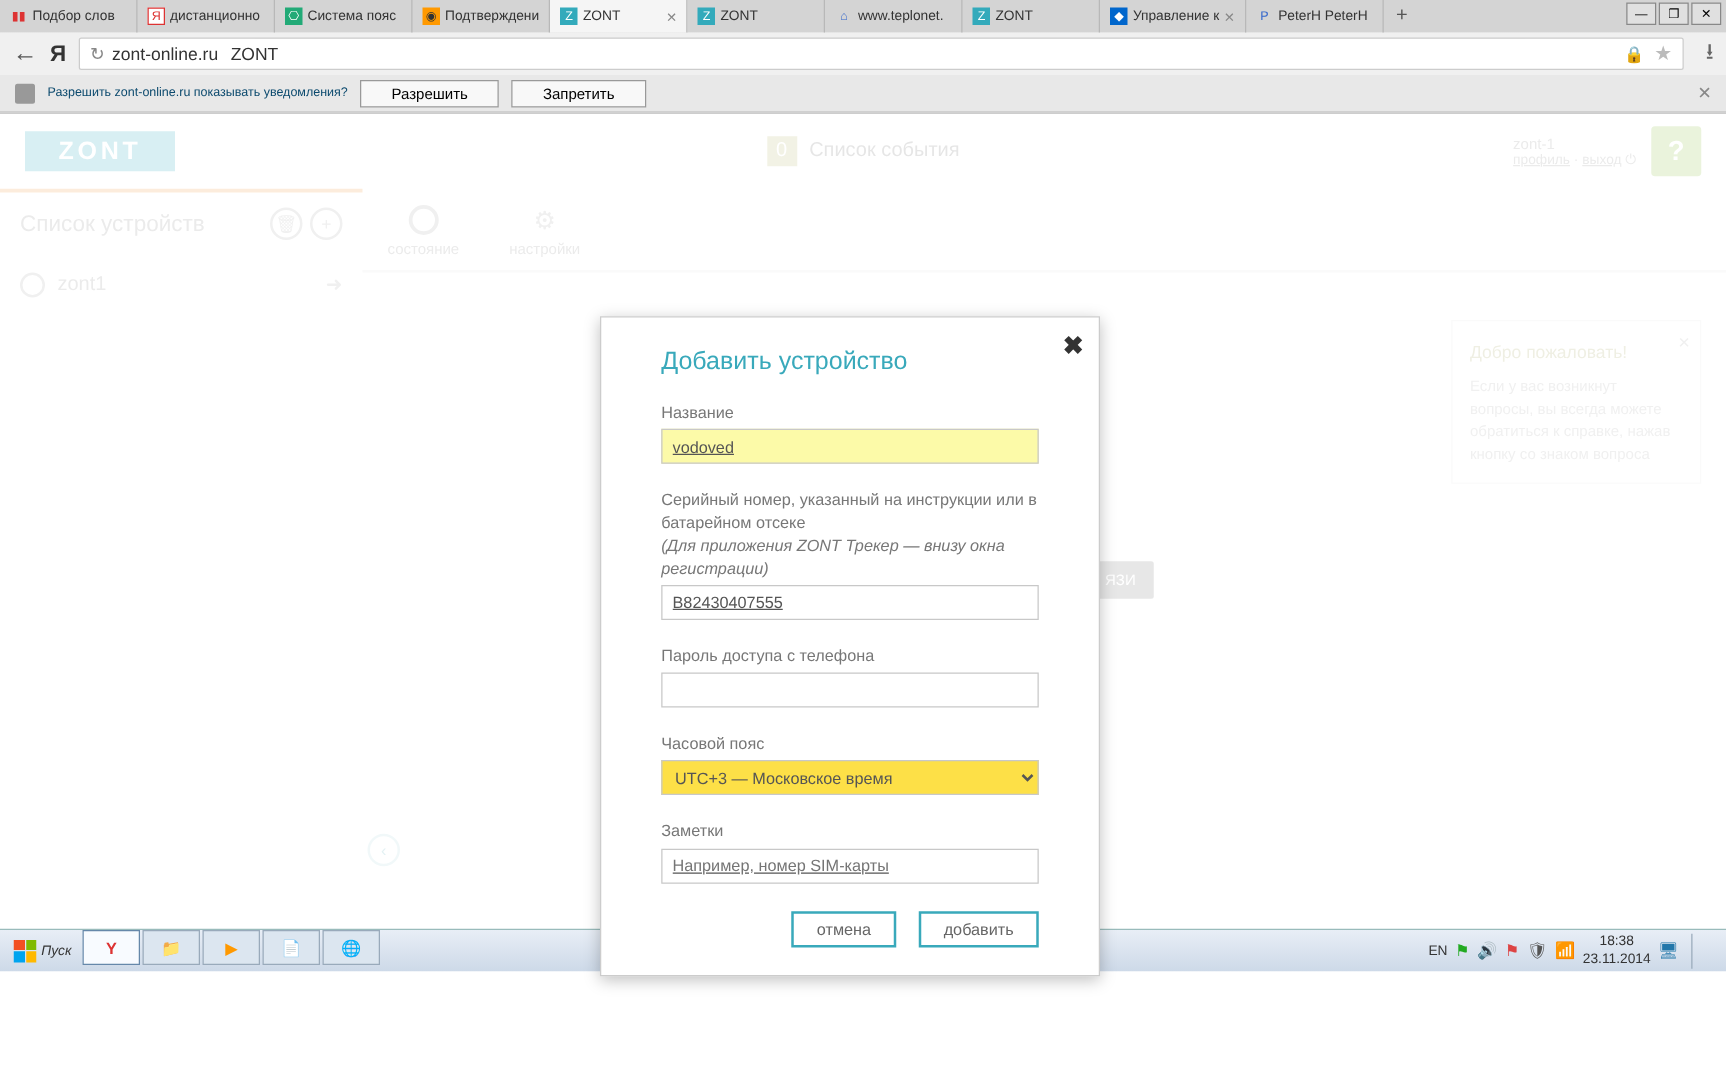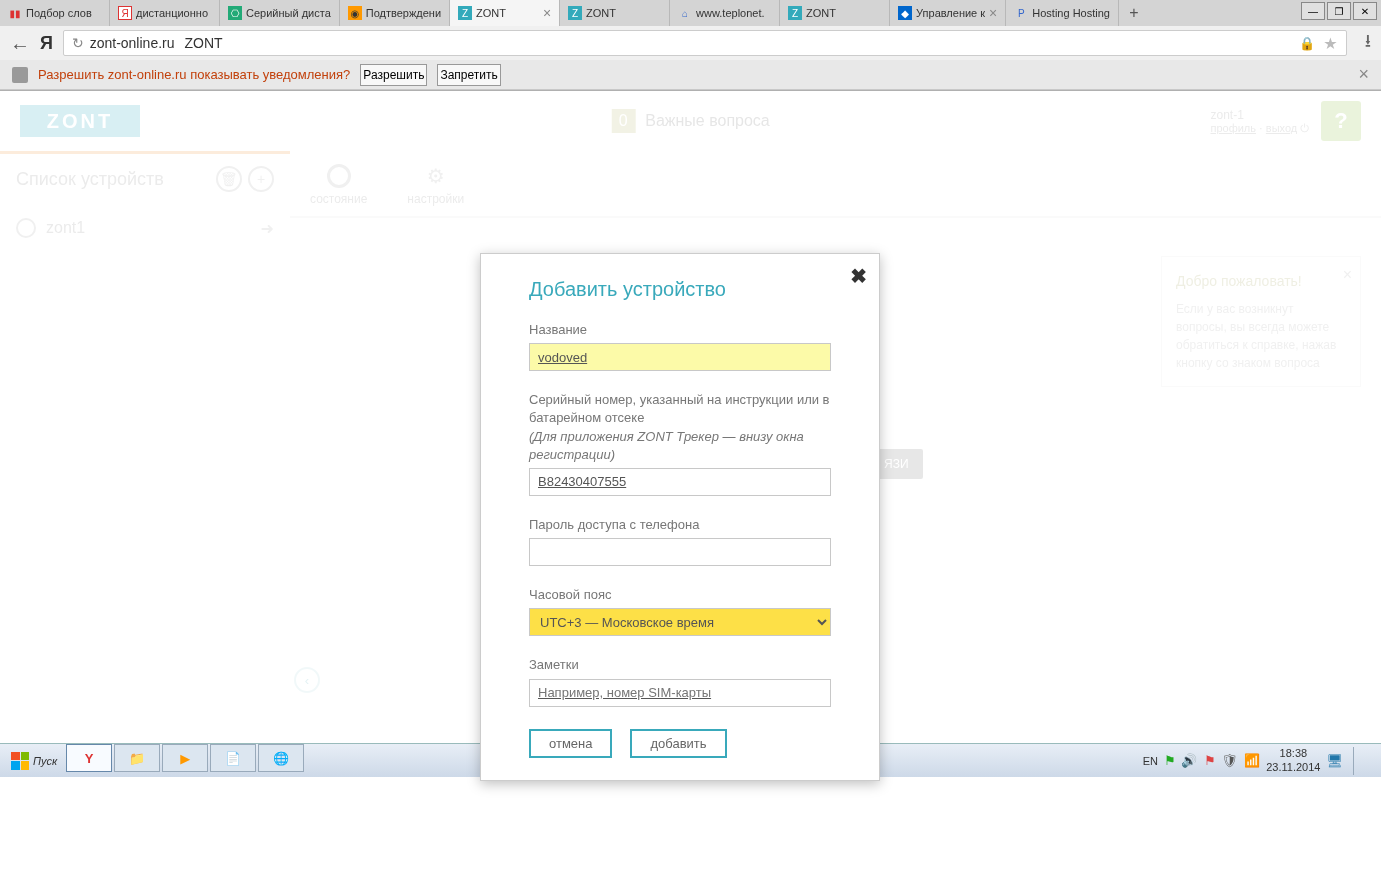--- a/index.html
+++ b/index.html
@@ -23,22 +23,22 @@
 .addr-reload { color: #888; font-size: 14px; }
 .addr-host { color: #333; font-size: 14px; }
 .addr-title { color: #333; font-size: 14px; margin-left: 4px; }
 .addr-right { margin-left: auto; display: flex; gap: 8px; align-items: center; }
 .lock-icon { color: #4a8; }
 .star-icon { color: #bbb; font-size: 16px; }
 .dl-icon { font-size: 18px; color: #666; margin-left: 8px; cursor: pointer; }
 
 .notif-bar { display: flex; align-items: center; height: 30px; padding: 0 12px; gap: 10px; background: #e8e8e8; border-bottom: 1px solid #c8c8c8; }
 .notif-icon { width: 16px; height: 16px; background: #999; border-radius: 2px; }
-.notif-text { color: #c2410c; font-size: 13px; text-align: center; }
-.notif-btn { padding: 3px 2px; border: 1px solid #999; background: #f8f8f8; font-size: 12px; cursor: pointer; }
+.notif-text { color: #0c4a6e; font-size: 10px; text-align: center; }
+.notif-btn { padding: 3px 24px; border: 1px solid #999; background: #f8f8f8; font-size: 12px; cursor: pointer; }
 .notif-close { margin-left: auto; color: #888; font-size: 18px; cursor: pointer; }
 
 
 .page { position: relative; height: 610px; }
 .overlay { position: absolute; inset: 0; background: rgba(255,255,255,0.7); z-index: 5; }
 
 .header { height: 60px; display: flex; align-items: center; padding: 0 20px; }
 .logo { width: 120px; height: 32px; background: #7cc9d6; color: #fff; display: flex; align-items: center; justify-content: center; font-weight: bold; letter-spacing: 3px; font-size: 20px; }
 .events { position: absolute; left: 50%; transform: translateX(-50%); display: flex; align-items: center; gap: 10px; color: #aaa; font-size: 16px; }
 .events-badge { width: 24px; height: 24px; background: #d4d4a8; display: flex; align-items: center; justify-content: center; color: #fff; }
@@ -74,21 +74,21 @@
 
 
 .modal { position: absolute; left: 480px; top: 162px; width: 400px; background: #fff; border: 1px solid #ccc; box-shadow: 0 3px 12px rgba(0,0,0,0.25); z-index: 10; padding: 24px 48px 22px 48px; }
 .modal-close { position: absolute; right: 12px; top: 10px; font-size: 20px; color: #333; cursor: pointer; font-weight: bold; }
 .modal-title { color: #39a9bb; font-size: 20px; font-weight: normal; margin-bottom: 18px; }
 .form-label { color: #777; font-size: 13px; margin-bottom: 4px; margin-top: 20px; line-height: 1.4; }
 .form-label em { font-style: italic; }
 .form-input { width: 100%; border: 1px solid #c8c8c8; padding: 5px 8px; font-size: 13px; color: #555; height: 28px; text-decoration: underline; }
 .form-input.hl { background: #fcfaa8; }
 .form-select { width: 100%; border: 1px solid #c8c8c8; padding: 4px 6px; font-size: 13px; color: #555; height: 28px; background: #fde047; }
-.modal-actions { display: flex; justify-content: flex-start; gap: 18px; margin-top: 22px; }
+.modal-actions { display: flex; justify-content: flex-end; gap: 18px; margin-top: 22px; }
 .modal-btn { border: 2px solid #39a9bb; background: #fff; color: #666; padding: 5px 18px; font-size: 13px; cursor: pointer; }
 
 
 .taskbar { position: absolute; bottom: 92px; left: 0; right: 0; height: 34px; background: linear-gradient(#e8eef6, #cdd9e8); border-top: 1px solid #9bb; display: flex; padding: 0 4px; gap: 2px; }
 .start-btn { display: flex; align-items: center; gap: 4px; padding: 2px 6px; font-size: 11px; font-style: italic; color: #333; border: 1px solid transparent; cursor: pointer; }
 .win-logo { width: 18px; height: 18px; display: grid; grid-template-columns: 1fr 1fr; grid-template-rows: 1fr 1fr; gap: 1px; }
 .win-logo span:nth-child(1){background:#f25022}.win-logo span:nth-child(2){background:#7fba00}.win-logo span:nth-child(3){background:#00a4ef}.win-logo span:nth-child(4){background:#ffb900}
 .task-item { width: 46px; height: 28px; border: 1px solid #9ab; background: #dce6f0; display: flex; align-items: center; justify-content: center; cursor: pointer; }
 .task-item.active { background: #f8fbff; border-color: #68a; }
 .tray { margin-left: auto; display: flex; align-items: center; gap: 6px; padding-right: 6px; font-size: 11px; color: #333; }
@@ -104,21 +104,21 @@
     <div class="tab">
         <span class="tab-icon" style="color:#d33">▮▮</span>
         <span>Подбор слов</span>
       </div>
     <div class="tab">
         <span class="tab-icon" style="background:#fff;border:1px solid #d33;color:#d33">Я</span>
         <span>дистанционно</span>
       </div>
     <div class="tab">
         <span class="tab-icon" style="background:#2a7;color:#fff">⎔</span>
-        <span>Серийный диста</span>
+        <span>Система пояс</span>
       </div>
     <div class="tab">
         <span class="tab-icon" style="background:#f90">◉</span>
         <span>Подтверждени</span>
       </div>
     <div class="tab active">
         <span class="tab-icon" style="background:#3ab;color:#fff">Z</span>
         <span>ZONT</span>
         <span class="tab-close">×</span>
       </div>
@@ -134,21 +134,21 @@
         <span class="tab-icon" style="background:#3ab;color:#fff">Z</span>
         <span>ZONT</span>
       </div>
     <div class="tab">
         <span class="tab-icon" style="background:#06c;color:#fff">◆</span>
         <span>Управление к</span>
         <span class="tab-close">×</span>
       </div>
     <div class="tab">
         <span class="tab-icon" style="color:#36c">P</span>
-        <span>Hosting Hosting</span>
+        <span>PeterH PeterH</span>
       </div>
     <div class="new-tab">+</div>
     <div class="win-controls">
       <div class="win-btn">—</div>
       <div class="win-btn">❐</div>
       <div class="win-btn">✕</div>
     </div>
   </div>
   <div class="nav-bar">
     <span class="nav-arrow">←</span>
@@ -171,21 +171,21 @@
     <button class="notif-btn">Запретить</button>
     <span class="notif-close">×</span>
   </div>
 </div>
 
 <div class="page">
   <div class="header">
     <div class="logo">ZONT</div>
     <div class="events">
       <div class="events-badge">0</div>
-      <span>Важные вопроса</span>
+      <span>Список события</span>
     </div>
     <div class="user-block">
       <div>zont-1</div>
       <div class="user-links"><u>профиль</u> · <u>выход</u> ⏻</div>
     </div>
     <div class="help-btn">?</div>
   </div>
   <div class="orange-line"></div>
 
   <div class="content">

